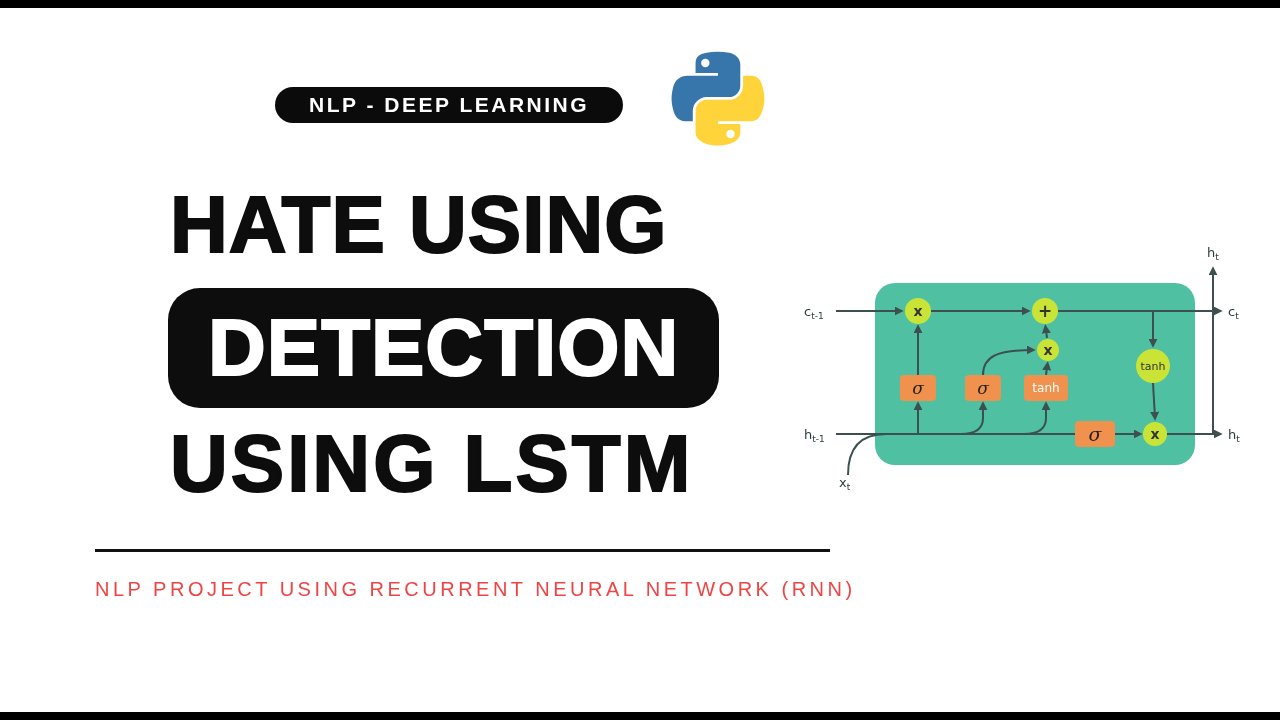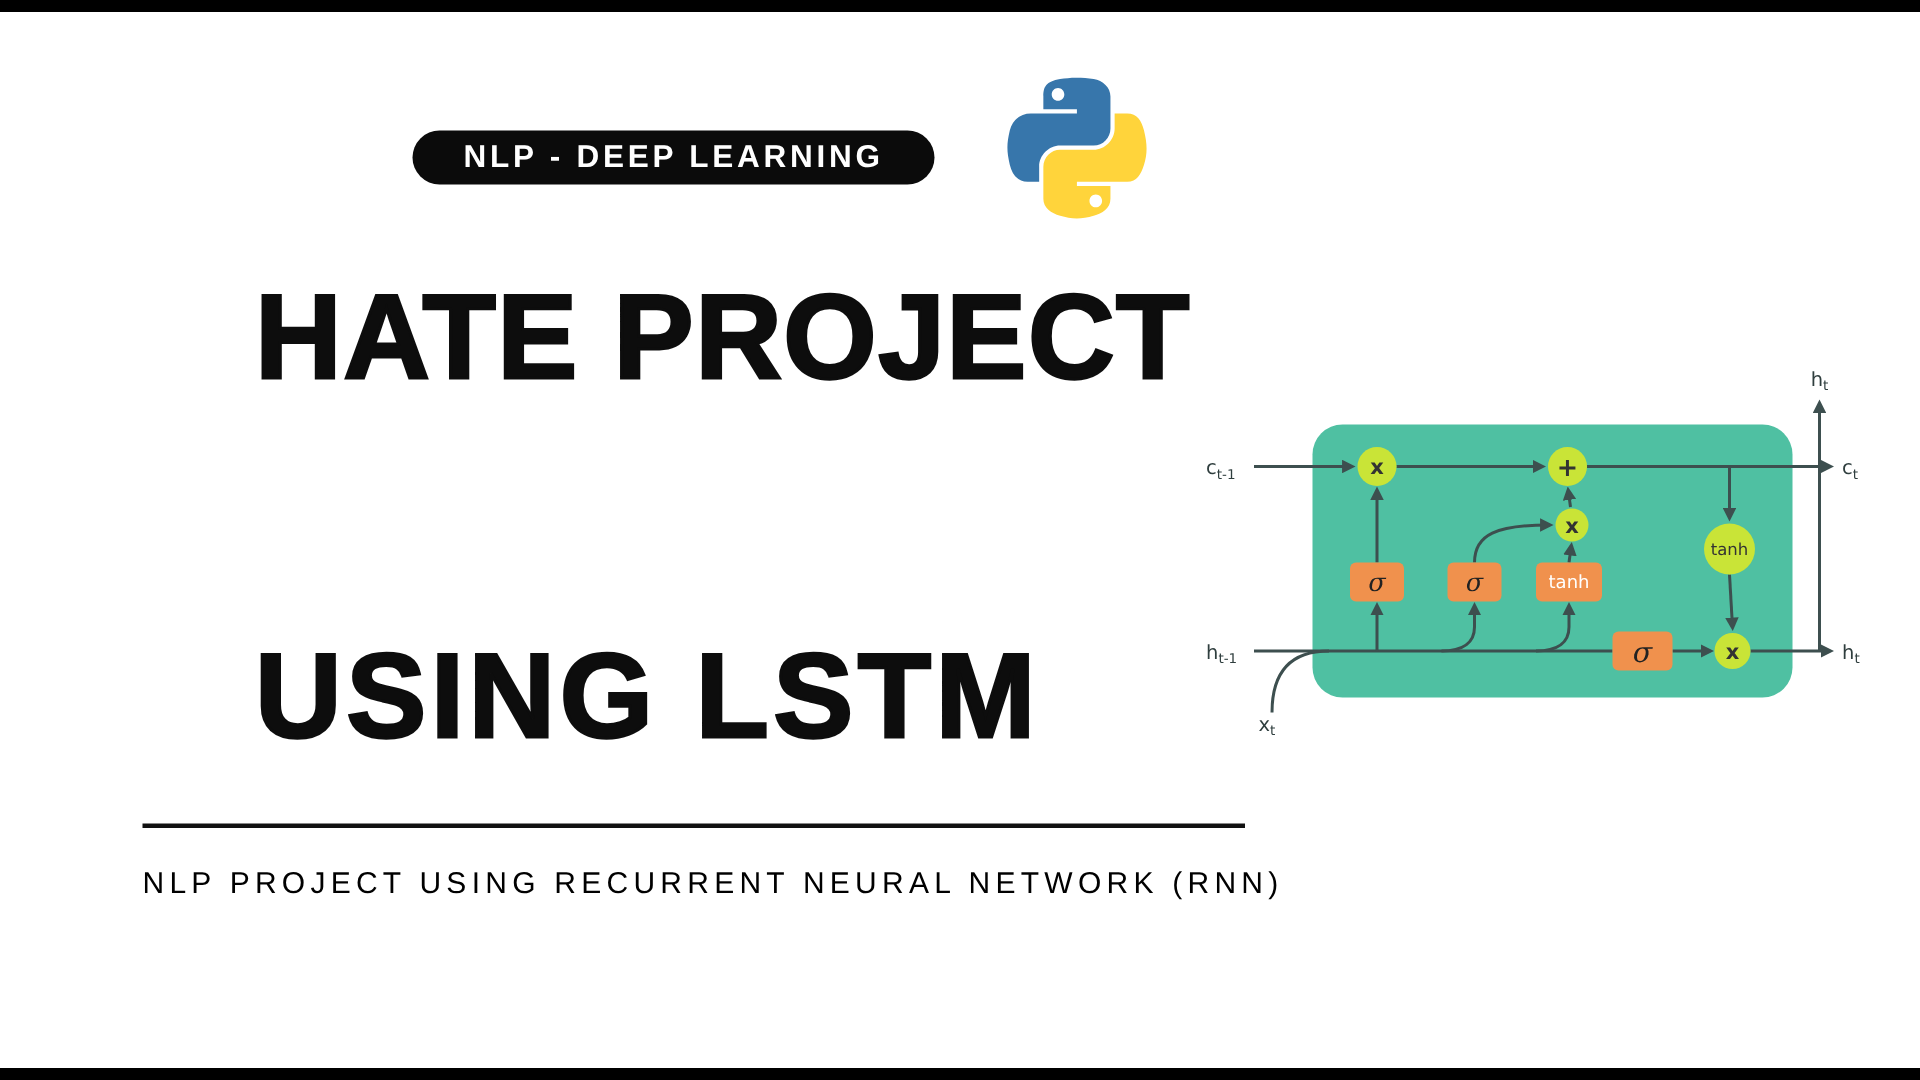--- a/index.html
+++ b/index.html
@@ -33,21 +33,21 @@
     position:absolute; left:168px; top:288px;
     background:var(--ink,#0d0d0d); color:#fff; border-radius:32px;
     padding:20px 40px; font-size:80px; font-weight:bold; line-height:1;
     letter-spacing:1px; white-space:nowrap; -webkit-text-stroke:2px #fff;
   }
   .title-3 { left:170px; top:424px; letter-spacing:3px;text-align:center; }
 
   .divider { position:absolute; left:95px; top:549px; width:735px; height:3px; background:#111; }
   .subtitle {
     position:absolute; left:95px; top:578px; font-size:20px;
-    letter-spacing:3.5px; color:#000000; white-space:nowrap;
+    letter-spacing:3.5px; color:#ef4444; white-space:nowrap;
   }
 
   .lstm { position:absolute; left:790px; top:235px; width:480px; height:270px; }
   .cellbox { fill:var(--teal,#4fc0a2); }
   .wire { stroke:var(--wire,#3d4f4f); stroke-width:2; fill:none; }
   .wire-fill { fill:var(--wire,#3d4f4f); }
   .node { fill:var(--node,#c9e437); }
   .gate { fill:var(--gate,#f0914d); }
   .op-text { font-size:14px; font-weight:bold; fill:#333; text-anchor:middle; font-family:"DejaVu Sans",sans-serif; }
   .op-text.plus { font-size:17px; }
@@ -68,21 +68,24 @@
 
   <div class="badge">
     <span>NLP - DEEP LEARNING</span>
   </div>
 
   <svg class="python-logo" viewBox="0 0 128 128" aria-hidden="true">
     <path class="py-blue" d="M63.391 1.988c-4.222.02-8.252.379-11.8 1.007-10.45 1.846-12.346 5.71-12.346 12.837v9.411h24.693v3.137H29.977c-7.176 0-13.46 4.313-15.426 12.521-2.268 9.405-2.368 15.275 0 25.096 1.755 7.311 5.947 12.519 13.124 12.519h8.491V67.234c0-8.151 7.051-15.34 15.426-15.34h24.665c6.866 0 12.346-5.654 12.346-12.548V15.833c0-6.693-5.646-11.72-12.346-12.837-4.244-.706-8.645-1.027-12.866-1.008zM50.037 9.557c2.55 0 4.634 2.117 4.634 4.721 0 2.593-2.083 4.69-4.634 4.69-2.56 0-4.633-2.097-4.633-4.69-.001-2.604 2.073-4.721 4.633-4.721z"></path>
     <path class="py-yellow" d="M91.682 28.38v10.966c0 8.5-7.208 15.655-15.426 15.655H51.591c-6.756 0-12.346 5.783-12.346 12.549v23.515c0 6.691 5.818 10.628 12.346 12.547 7.816 2.297 15.312 2.713 24.665 0 6.216-1.801 12.346-5.423 12.346-12.547v-9.412H63.938v-3.138h37.012c7.176 0 9.852-5.005 12.348-12.519 2.578-7.735 2.467-15.174 0-25.096-1.774-7.145-5.161-12.521-12.348-12.521h-9.268zM77.809 87.927c2.561 0 4.634 2.097 4.634 4.692 0 2.602-2.074 4.719-4.634 4.719-2.55 0-4.633-2.117-4.633-4.719 0-2.595 2.083-4.692 4.633-4.692z"></path>
   </svg>
 
-  <div class="title title-1">HATE PROJECT</div>
+  <div class="title title-1">HATE USING</div>
+  <div class="title-pill">
+    <span>DETECTION</span>
+  </div>
   <div class="title title-3">USING LSTM</div>
 
   <div class="divider"></div>
   <div class="subtitle">NLP PROJECT USING RECURRENT NEURAL NETWORK (RNN)</div>
 
   <svg class="lstm" viewBox="0 0 480 270">
     <defs>
       <marker id="arr" viewBox="0 0 10 10" refX="7" refY="5" markerWidth="9" markerHeight="9" markerUnits="userSpaceOnUse" orient="auto-start-reverse">
         <path d="M0 0L10 5L0 10Z" class="wire-fill"></path>
       </marker>

